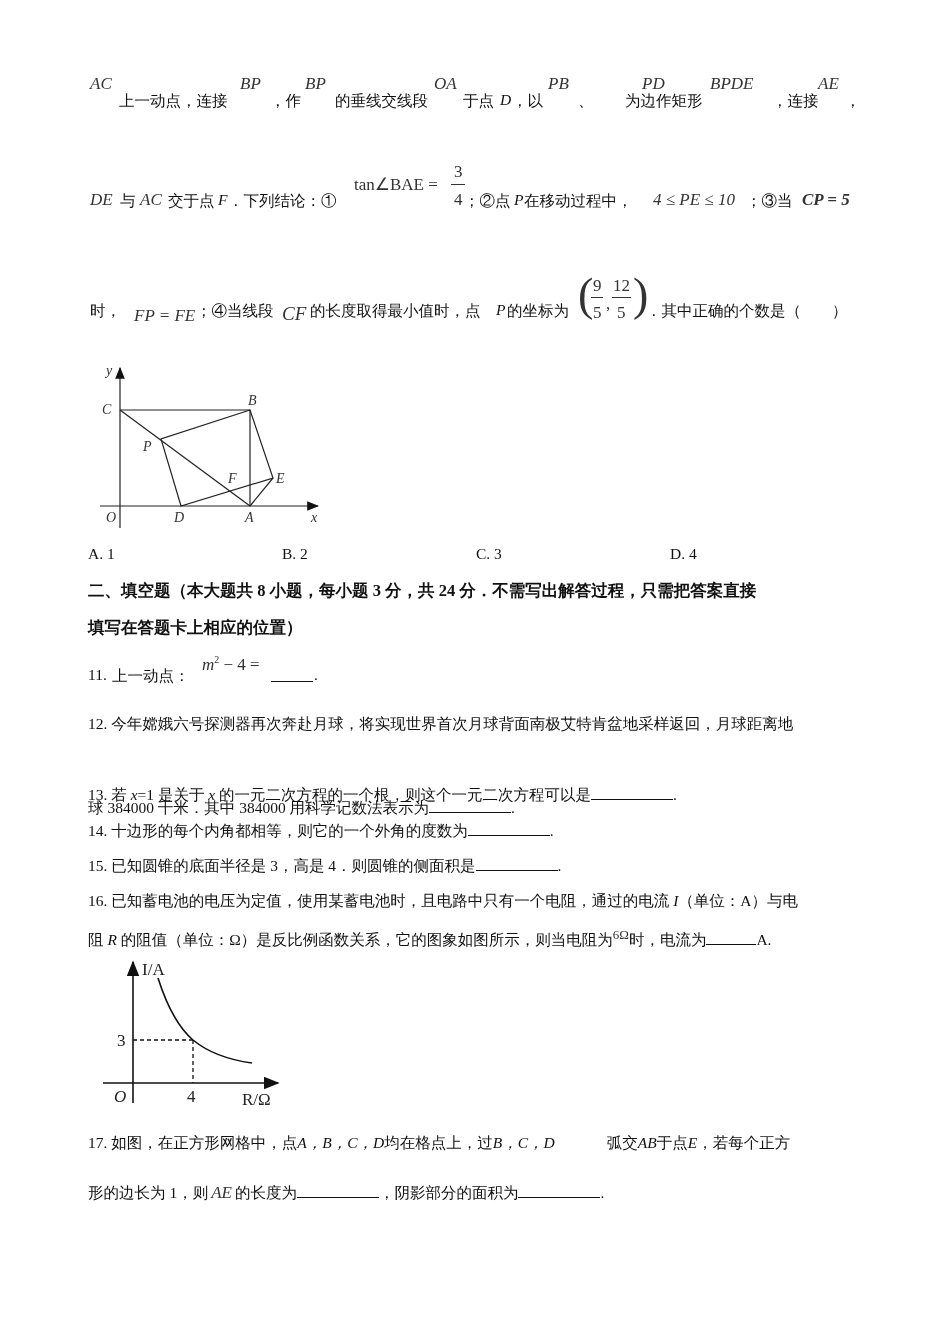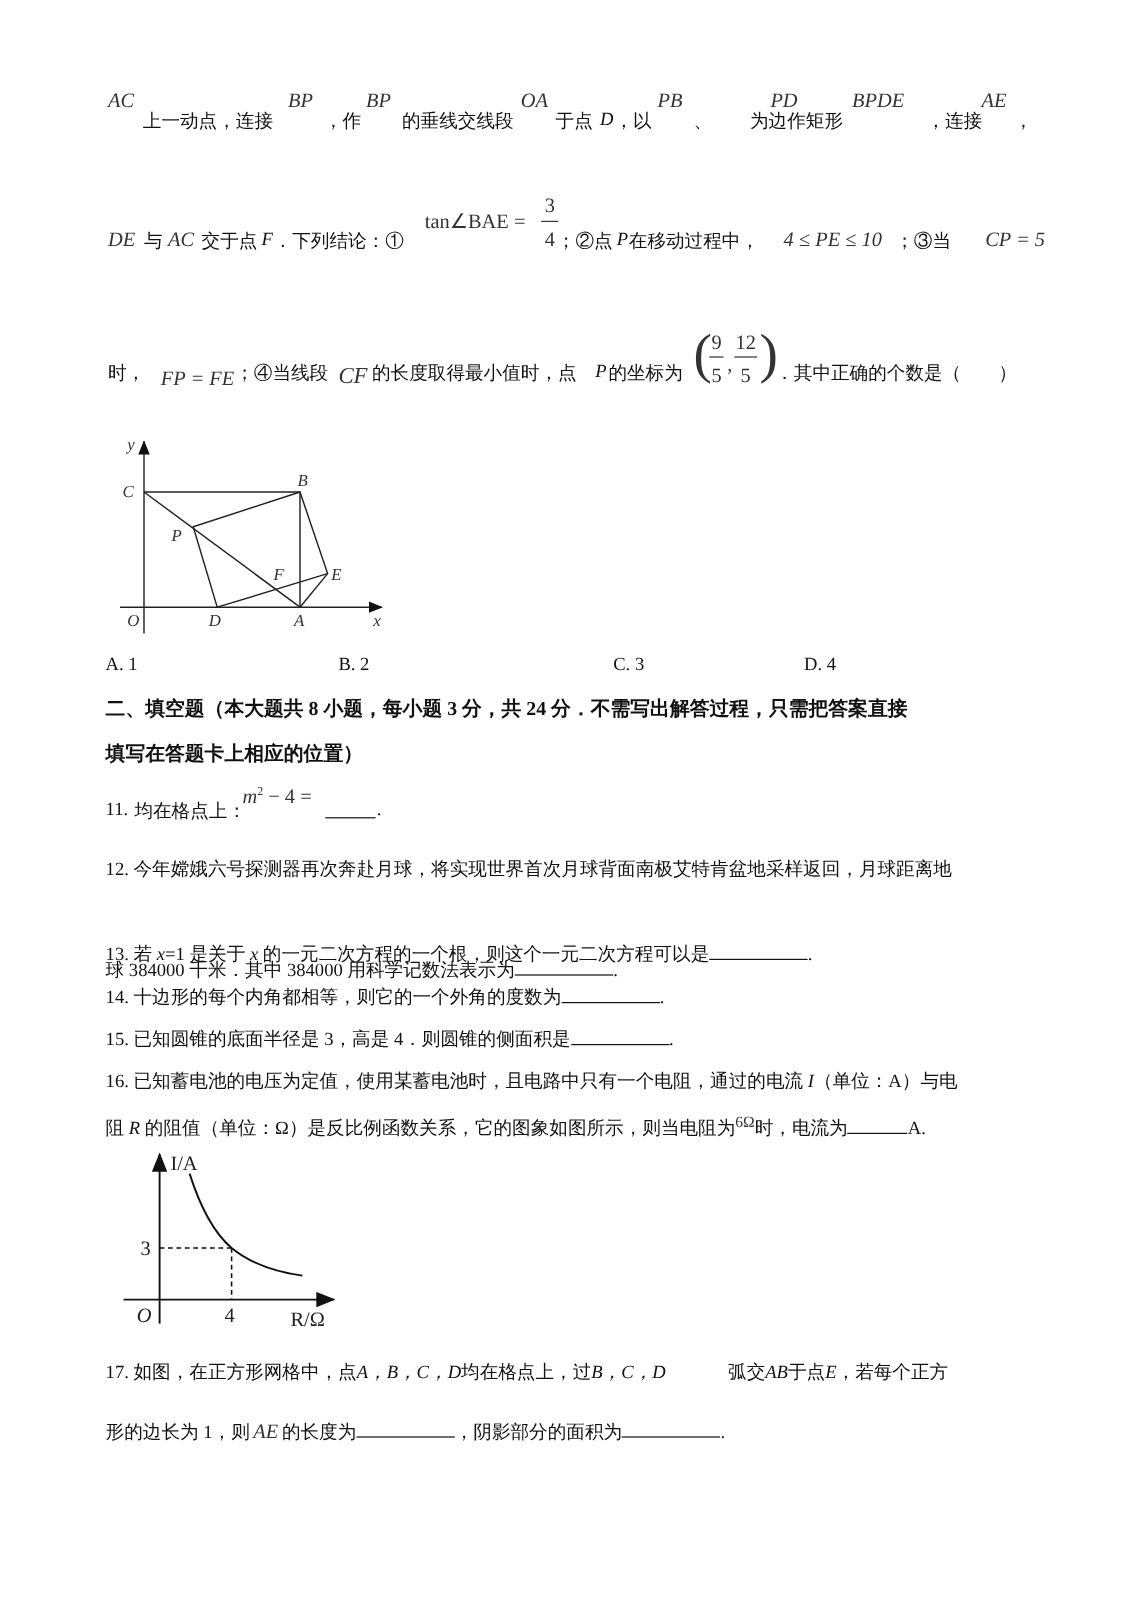--- a/index.html
+++ b/index.html
@@ -47,21 +47,21 @@
   <span class="abs t" style="left:138px;top:31px;">．下列结论：①</span>
   <span class="abs mu" style="left:264px;top:14px;">tan∠BAE =</span>
   <span class="abs mu" style="left:364px;top:2px;">3</span>
   <span class="abs" style="left:361px;top:24px;width:14px;border-top:1px solid #333;"></span>
   <span class="abs mu" style="left:364px;top:30px;">4</span>
   <span class="abs t" style="left:374px;top:31px;">；②点</span>
   <span class="abs t" style="left:424px;top:31px;font-style:italic;">P</span>
   <span class="abs t" style="left:434px;top:31px;">在移动过程中，</span>
   <span class="abs mu" style="left:563px;top:30px;font-style:italic;">4 ≤ PE ≤ 10</span>
   <span class="abs t" style="left:656px;top:31px;">；③当</span>
-  <span class="abs mu" style="left:731px;top:30px;font-style:italic;">CP = 5</span>
+  <span class="abs mu" style="left:712px;top:30px;font-style:italic;font-weight:bold;">CP = 5</span>
 </div>
 
 <div class="abs" style="left:90px;top:270px;height:70px;width:780px;">
   <span class="abs t" style="left:0;top:31px;">时，</span>
   <span class="abs mu" style="left:44px;top:36px;font-style:italic;">FP = FE</span>
   <span class="abs t" style="left:106px;top:31px;">；④当线段</span>
   <span class="abs m" style="left:192px;top:33px;font-size:19px;">CF</span>
   <span class="abs t" style="left:220px;top:31px;">的长度取得最小值时，点</span>
   <span class="abs t" style="left:406px;top:31px;font-style:italic;">P</span>
   <span class="abs t" style="left:417px;top:31px;">的坐标为</span>
@@ -101,29 +101,29 @@
     <text x="143" y="451">P</text>
     <text x="228" y="483">F</text>
     <text x="276" y="483">E</text>
     <text x="174" y="522">D</text>
     <text x="245" y="522">A</text>
   </g>
 </svg>
 
 <div class="abs t" style="left:88px;top:545px;">A. 1</div>
 <div class="abs t" style="left:282px;top:545px;">B. 2</div>
-<div class="abs t" style="left:476px;top:545px;margin-left:35px;">C. 3</div>
+<div class="abs t" style="left:476px;top:545px;">C. 3</div>
 <div class="abs t" style="left:670px;top:545px;">D. 4</div>
 
 <div class="abs b" style="left:88px;top:580px;">二、填空题（本大题共 8 小题，每小题 3 分，共 24 分．不需写出解答过程，只需把答案直接</div>
 <div class="abs b" style="left:88px;top:617px;">填写在答题卡上相应的位置）</div>
 
 <div class="abs" style="left:88px;top:650px;height:40px;width:400px;">
   <span class="abs t" style="left:0;top:16px;">11.</span>
-  <span class="abs t" style="left:24px;top:16px;">均在格点上：</span>
+  <span class="abs t" style="left:24px;top:16px;">上一动点：</span>
   <span class="abs mu" style="left:114px;top:4px;">
     <i>m</i><sup style="font-size:10px;">2</sup><span> − 4 =</span>
   </span>
   <span class="abs blank" style="left:183px;top:17px;width:42px;"></span>
   <span class="abs t" style="left:226px;top:16px;">.</span>
 </div>
 
 <div class="abs t" style="left:88px;top:714px;">12. 今年嫦娥六号探测器再次奔赴月球，将实现世界首次月球背面南极艾特肯盆地采样返回，月球距离地</div>
 <div class="abs" style="left:88px;top:750px;height:22px;margin-top:48px;">
   <span class="t">球 384000 千米．其中 384000 用科学记数法表示为</span><span class="blank" style="width:82px;"></span><span class="t">.</span>

